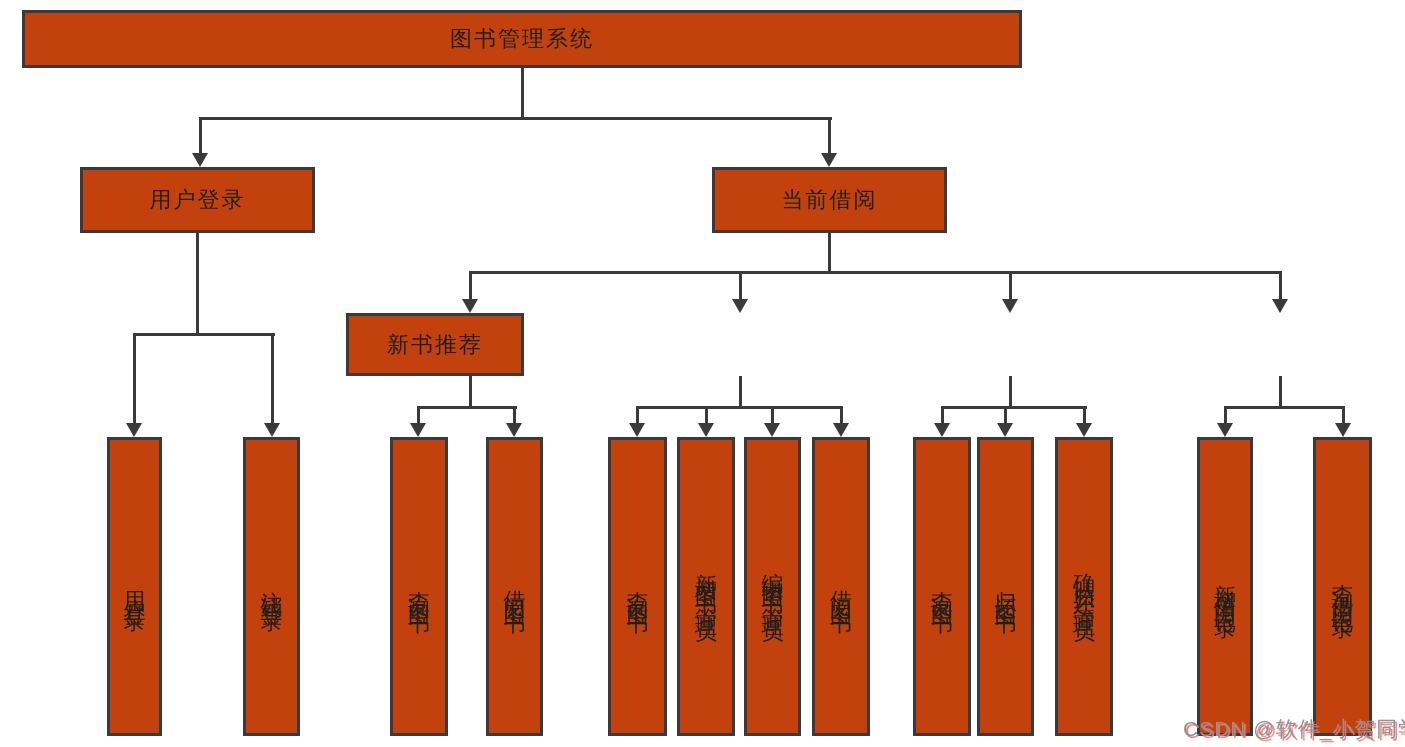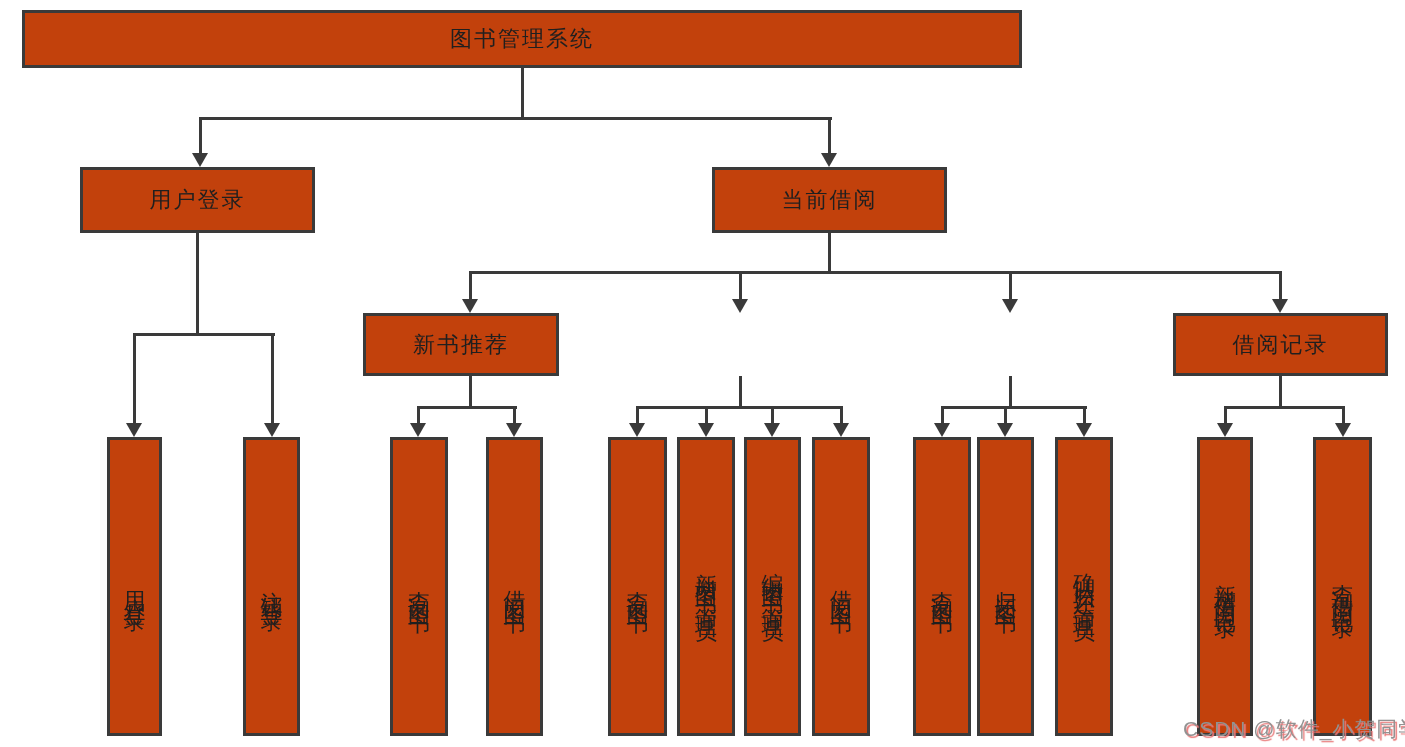--- a/index.html
+++ b/index.html
@@ -62,25 +62,22 @@
     <span>图书管理系统</span>
   </div>
 
   <div class="box h" style="left:80px;top:167px;width:235px;height:66px">
     <span>用户登录</span>
   </div>
   <div class="box h" style="left:712px;top:167px;width:235px;height:66px">
     <span>当前借阅</span>
   </div>
 
-  <div class="box h" style="left:363px;top:313px;width:196px;height:63px">
+  <div class="box h" style="left:346px;top:313px;width:178px;height:63px">
     <span>新书推荐</span>
-  </div>
-  <div class="box h" style="left:1173px;top:313px;width:215px;height:63px">
-    <span>借阅记录</span>
   </div>
 
   <div class="box v" style="left:107px;top:437px;width:55px;height:299px">
     <span>用户登录</span>
   </div>
   <div class="box v" style="left:243px;top:437px;width:57px;height:299px">
     <span>注销登录</span>
   </div>
 
   <div class="box v" style="left:390px;top:437px;width:58px;height:299px">

